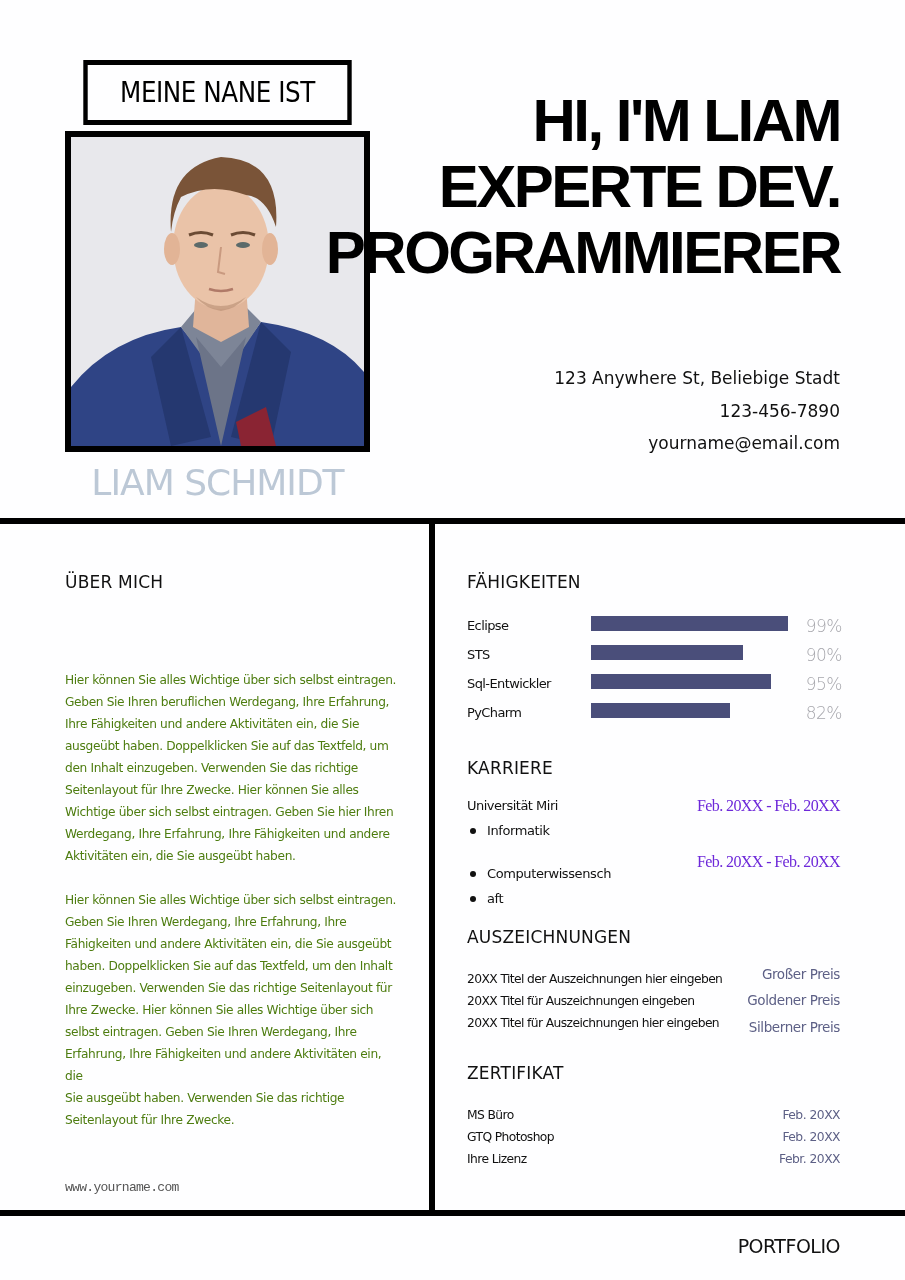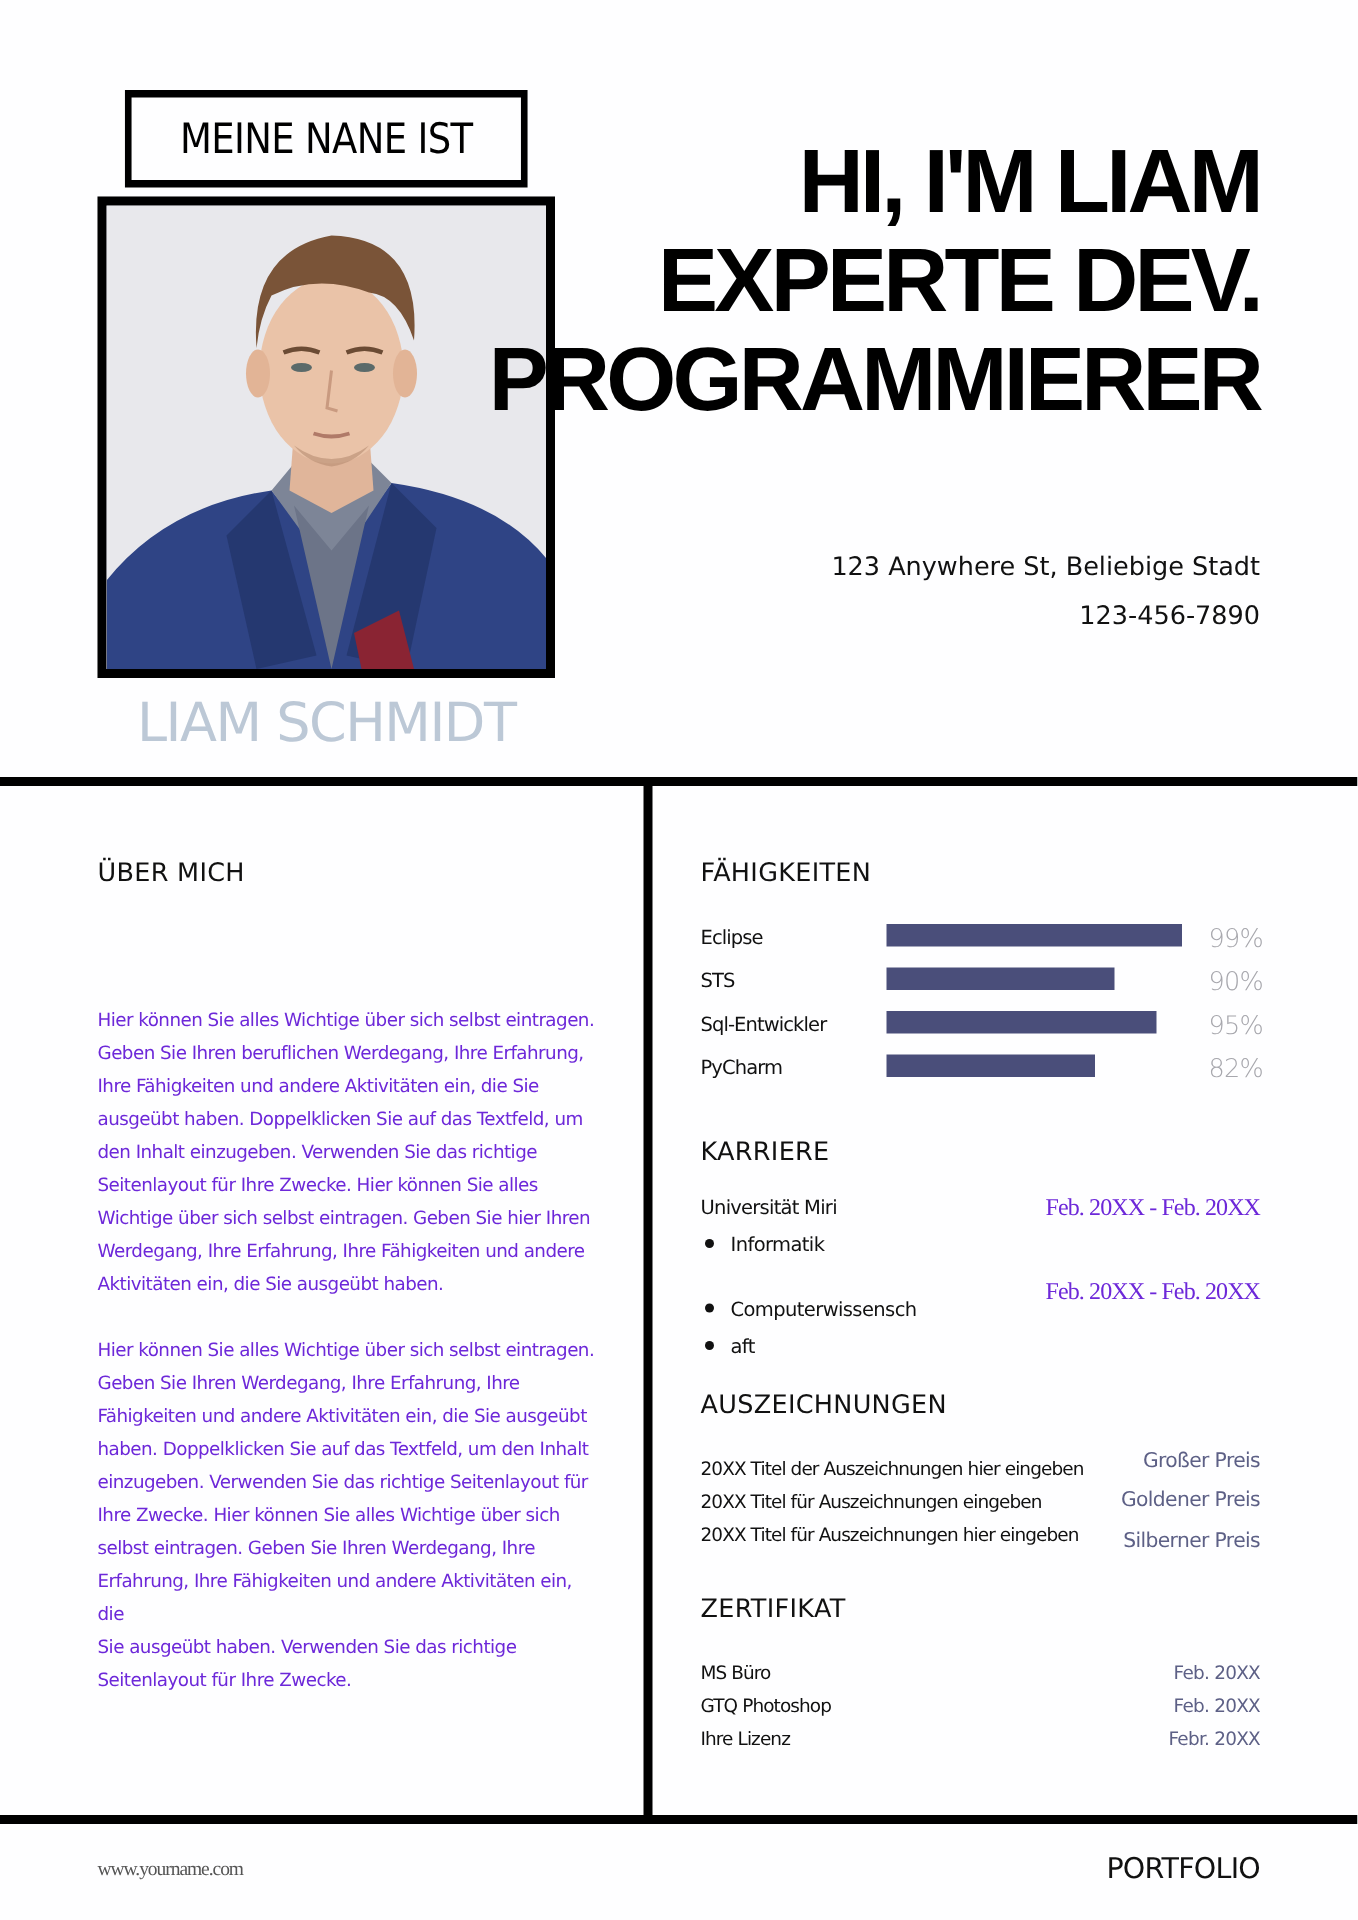--- a/index.html
+++ b/index.html
@@ -37,21 +37,21 @@
   .hline { position: absolute; left: 0; width: 905px; height: 6px; background: #000; }
   .vline { position: absolute; left: 429px; top: 520px; width: 6px; height: 695px; background: #000; }
 
   .sec-title {
     position: absolute; font-family: "DejaVu Sans", sans-serif; font-size: 17px; color: #111;
     letter-spacing: 0.2px;
   }
 
   .about-text {
     position: absolute; left: 65px; width: 335px;
-    font-family: "DejaVu Sans", sans-serif; font-size: 12.2px; line-height: 22px; color: #6d28d9;
+    font-family: "DejaVu Sans", sans-serif; font-size: 12.2px; line-height: 22px; color: #4d7c0f;
     letter-spacing: -0.35px;
   }
 
   .skill-row { position: absolute; left: 467px; width: 375px; height: 22px; }
   .skill-name {
     position: absolute; left: 0; top: 2px; font-family: "DejaVu Sans", sans-serif;
     font-size: 13px; color: #111; letter-spacing: -0.6px;
   }
   .skill-bar { position: absolute; left: 124px; top: 0; height: 15px; background: #4a4e7a; }
   .skill-pct {
@@ -68,21 +68,21 @@
   }
   .clip-line { position: absolute; left: 467px; height: 9px; overflow: hidden; font-family: "DejaVu Sans", sans-serif; font-size: 13px; color: #111; letter-spacing: -0.5px; }
   .clip-line span { position: relative; top: -5px; display: block; margin-top: 33px; }
 
   .award-title { position: absolute; left: 467px; font-family: "DejaVu Sans", sans-serif; font-size: 12.3px; color: #111; letter-spacing: -0.6px; }
   .award-prize { position: absolute; right: 65px; font-family: "DejaVu Sans", sans-serif; font-size: 13.5px; color: #5d6086; letter-spacing: -0.4px; }
 
   .cert-name { position: absolute; left: 467px; font-family: "DejaVu Sans", sans-serif; font-size: 12.3px; color: #111; letter-spacing: -0.6px; }
   .cert-date { position: absolute; right: 65px; font-family: "DejaVu Sans", sans-serif; font-size: 12.3px; color: #5d6086; letter-spacing: -0.5px; }
 
-  .footer-url { position: absolute; left: 65px; top: 1238px; font-family: Liberation Serif, serif; font-size: 13px; color: #555; letter-spacing: -0.7px; }
+  .footer-url { position: absolute; left: 65px; top: 1180px; font-family: Liberation Mono, monospace; font-size: 13px; color: #555; letter-spacing: -0.7px; }
   .footer-portfolio { position: absolute; right: 65px; top: 1235px; font-family: "DejaVu Sans", sans-serif; font-size: 19px; color: #111; letter-spacing: -0.5px; }
 </style>
 </head>
 <body>
 
 <div class="name-label-box">
   <span>MEINE NANE IST</span>
 </div>
 
 <div class="photo-frame" title="Portrait of Liam Schmidt">
@@ -125,20 +125,21 @@
 
 <div class="headline">
   <div>HI, I'M LIAM</div>
   <div>EXPERTE DEV.</div>
   <div>PROGRAMMIERER</div>
 </div>
 
 <div class="contact">
   <div>123 Anywhere St, Beliebige Stadt</div>
   <div>123-456-7890</div>
+  <div>yourname@email.com</div>
 </div>
 
 <div class="hline" style="top:518px;"></div>
 <div class="vline"></div>
 <div class="hline" style="top:1210px;"></div>
 
 <div class="sec-title" style="left:65px; top:572px;">ÜBER MICH</div>
 <div class="about-text" style="top:669px;">
   <div>Hier können Sie alles Wichtige über sich selbst eintragen.</div>
   <div>Geben Sie Ihren beruflichen Werdegang, Ihre Erfahrung,</div>

